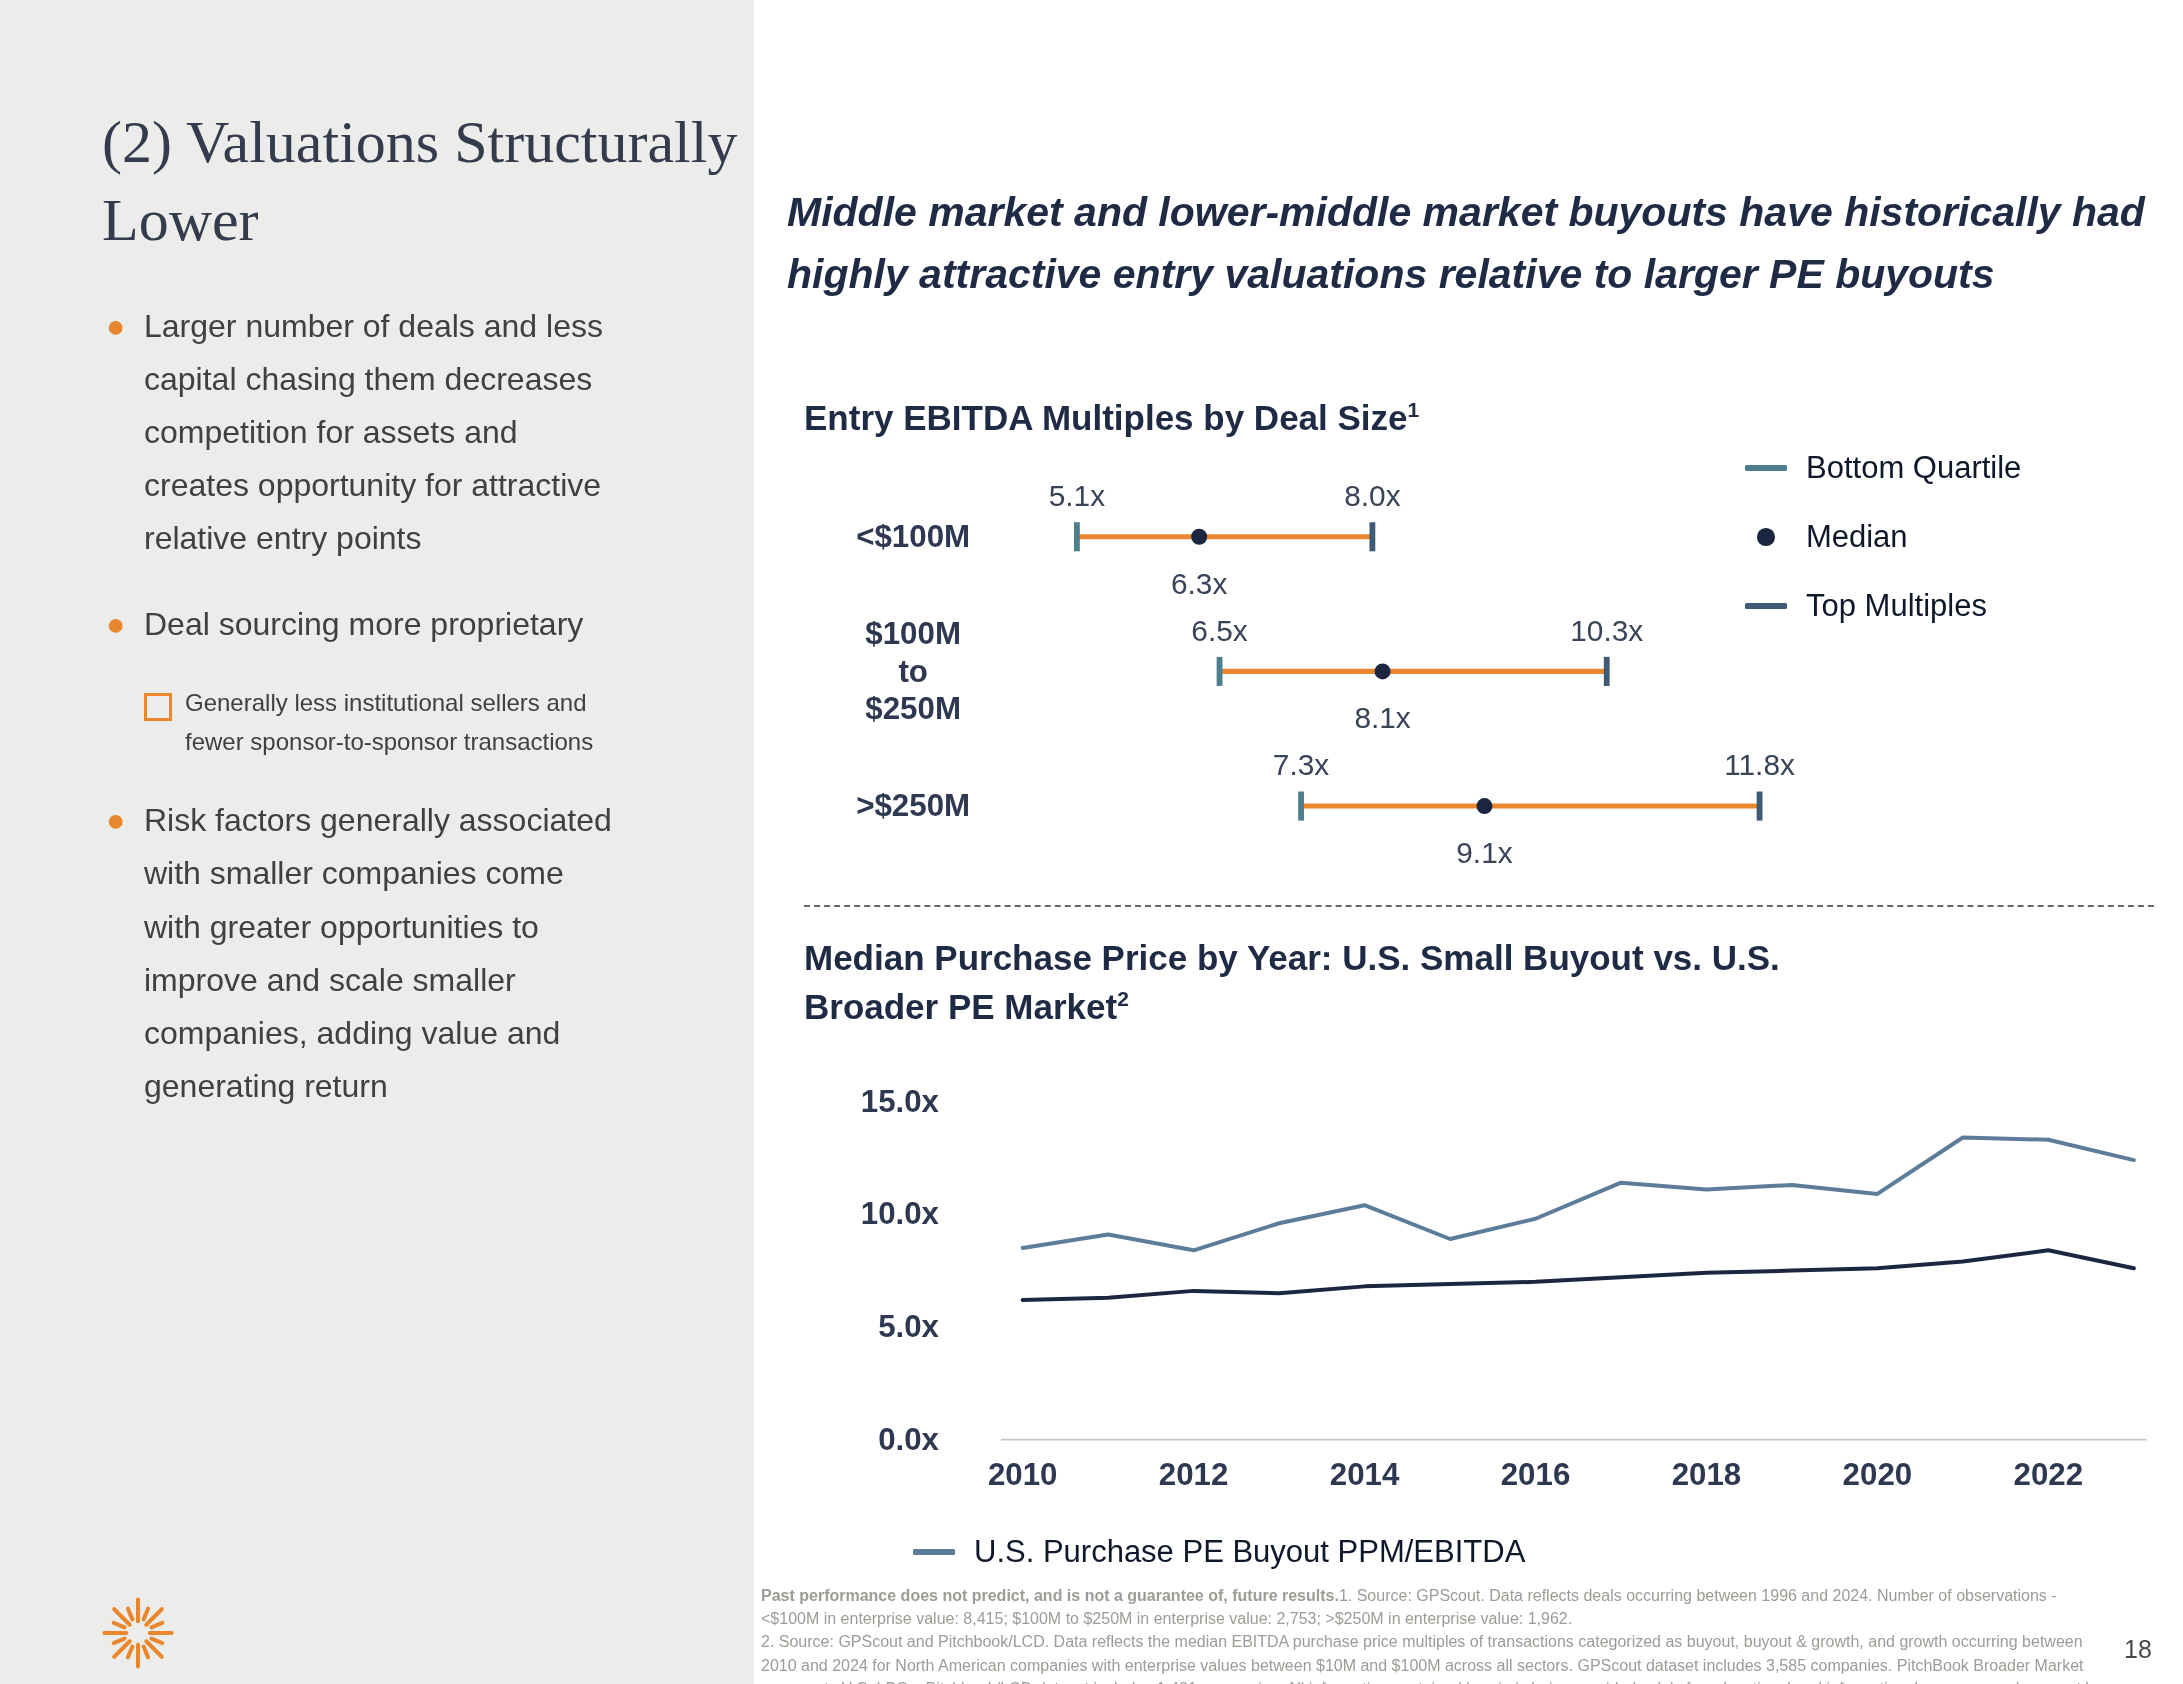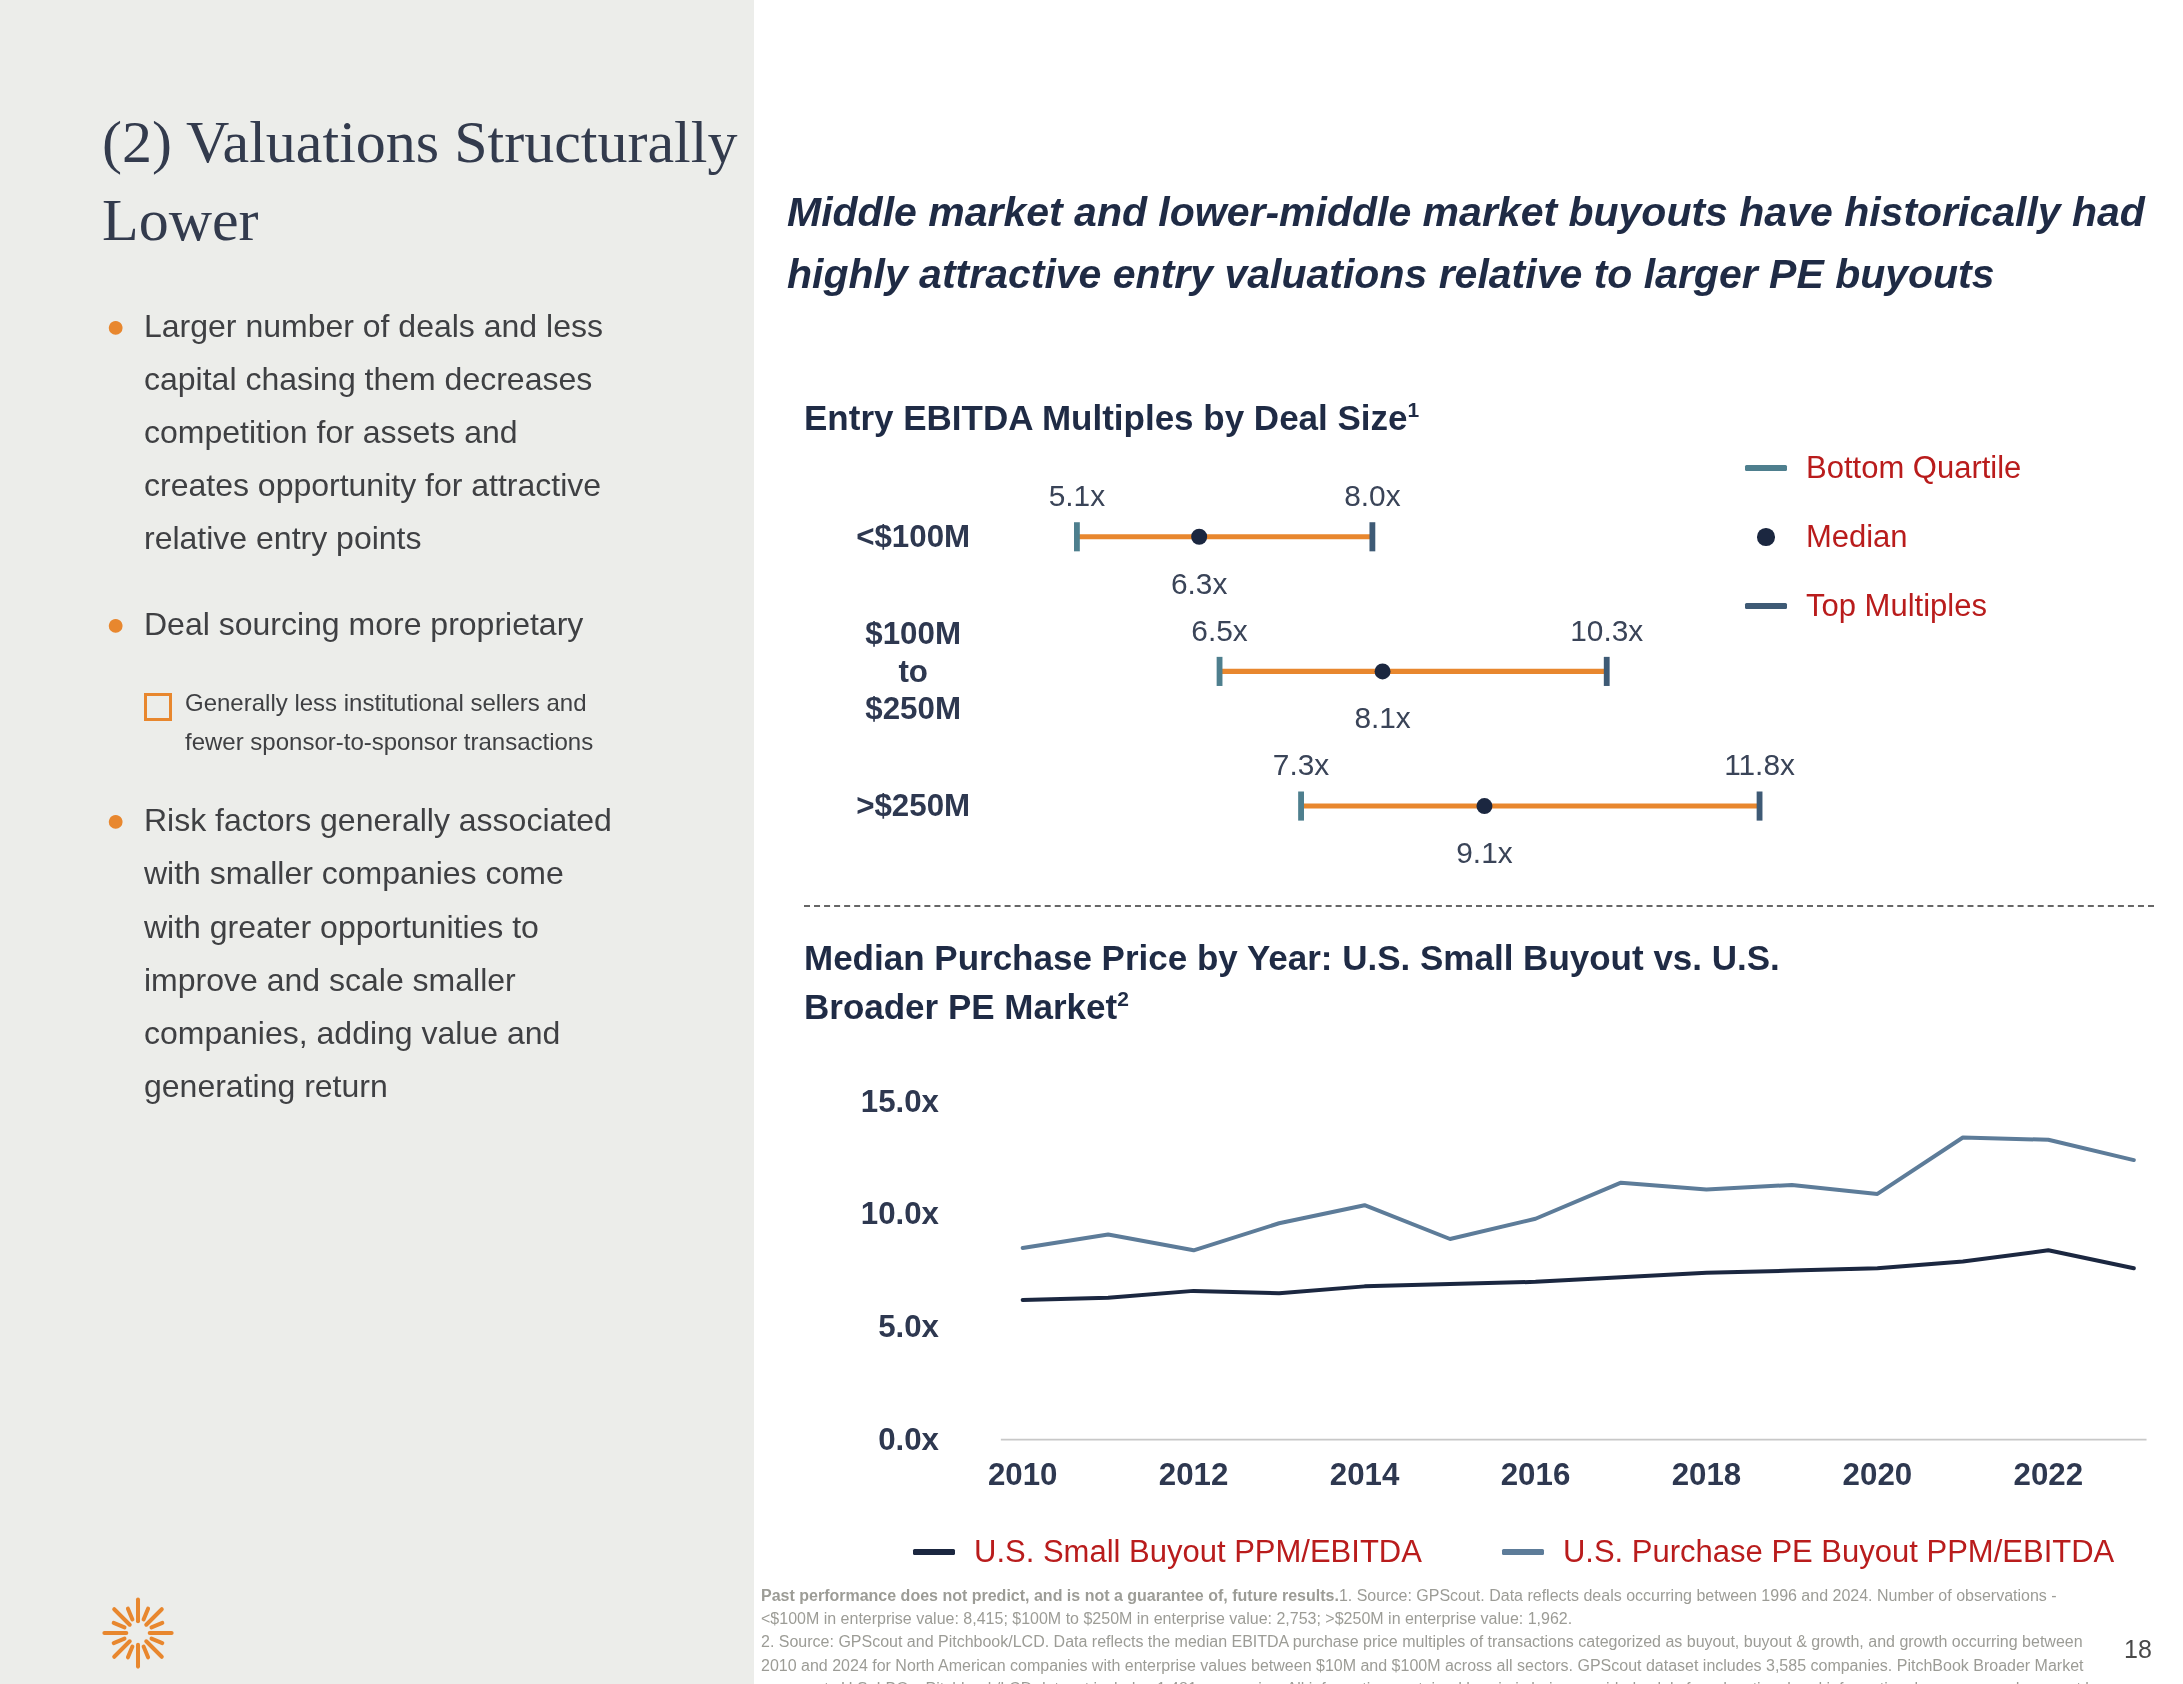--- a/index.html
+++ b/index.html
@@ -24,21 +24,21 @@
   #range-chart{position:absolute;left:804px;top:442px;}
   #line-chart{position:absolute;left:837px;top:1076px;}
   svg text{font-family:"Liberation Sans",sans-serif;}
   .cat-label{font-size:43px;font-weight:700;fill:#2E3850;}
   .val-label{font-size:41px;fill:#3A4458;}
   .axis-label{font-size:43px;font-weight:700;fill:#2E3850;}
   .legend{position:absolute;left:1745px;top:450px;}
   .legend-row{display:flex;align-items:center;margin-bottom:33px;}
   .legend-line{width:42px;height:5.8px;border-radius:1.5px;margin-right:19px;flex:none;}
   .legend-dot{width:17.5px;height:17.5px;border-radius:50%;margin:0 31px 0 12.4px;flex:none;}
-  .legend-label{font-size:31px;color:#b91c1c;}
+  .legend-label{font-size:31px;color:#0f172a;}
   .divider{position:absolute;left:804px;top:905px;width:1350px;border-top:2.2px dashed #666666;}
   .line-legend{position:absolute;left:913px;top:1534px;display:flex;gap:80px;}
   .line-legend .legend-row{margin-bottom:0;}
   .footnotes{position:absolute;left:761px;top:1584px;width:1354px;font-size:16px;
          line-height:1.45;color:#9C9C96;}
   .footnotes p{margin:0;}
   .footnotes .bold-lead{font-weight:700;}
   .page-number{position:absolute;left:2124px;top:1635px;font-size:25px;color:#4A4A4A;}
   #logo{position:absolute;left:100px;top:1595px;}
 </style>
@@ -143,24 +143,20 @@
       <text x="960" y="562" text-anchor="middle" class="axis-label">2016</text>
       <text x="1195" y="562" text-anchor="middle" class="axis-label">2018</text>
       <text x="1430" y="562" text-anchor="middle" class="axis-label">2020</text>
       <text x="1665" y="562" text-anchor="middle" class="axis-label">2022</text>
       <polyline points="255,307.79999999999995 372.5,304.70000000000005 490,295.4 607.5,298.5 725,289.20000000000005 842.5,286.1 960,283 1077.5,276.79999999999995 1195,270.6 1312.5,267.5 1430,264.4 1547.5,255.1 1665,239.59999999999997 1782.5,264.4" fill="none" stroke="#1B2740" stroke-width="5.5" stroke-linejoin="round" stroke-linecap="round"></polyline>
       <polyline points="255,236.5 372.5,217.90000000000003 490,239.59999999999997 607.5,202.40000000000003 725,177.59999999999997 842.5,224.09999999999997 960,196.2 1077.5,146.59999999999997 1195,155.90000000000003 1312.5,149.7 1430,162.09999999999997 1547.5,84.59999999999997 1665,87.69999999999999 1782.5,115.59999999999997" fill="none" stroke="#5D7C99" stroke-width="5.5" stroke-linejoin="round" stroke-linecap="round"></polyline>
     </svg>
 
   <div class="line-legend" id="line-legend">
       <div class="legend-row">
-        <span class="legend-line" style="background: rgb(27, 39, 64);"></span>
-        <span class="legend-label">U.S. Small Buyout PPM/EBITDA</span>
-      </div>
-      <div class="legend-row">
         <span class="legend-line" style="background: rgb(93, 124, 153);"></span>
         <span class="legend-label">U.S. Purchase PE Buyout PPM/EBITDA</span>
       </div>
     </div>
 
   <div class="footnotes">
     <p><span class="bold-lead">Past performance does not predict, and is not a guarantee of, future results.</span><span>1. Source: GPScout. Data reflects deals occurring between 1996 and 2024. Number of observations - &lt;$100M in enterprise value: 8,415; $100M to $250M in enterprise value: 2,753; &gt;$250M in enterprise value: 1,962.</span></p>
     <p>2. Source: GPScout and Pitchbook/LCD. Data reflects the median EBITDA purchase price multiples of transactions categorized as buyout, buyout &amp; growth, and growth occurring between 2010 and 2024 for North American companies with enterprise values between $10M and $100M across all sectors. GPScout dataset includes 3,585 companies. PitchBook Broader Market represents U.S. LBOs. Pitchbook/LCD dataset includes 1,481 companies. All information contained herein is being provided solely for educational and informational purposes and may not be relied on in any manner as legal, tax or investment advice . This material should not be construed as an offer to sell or a solicitation of an offer to buy an interest in any investment products sponsored by P10 or its subsidiaries.</p>
   </div>
 

